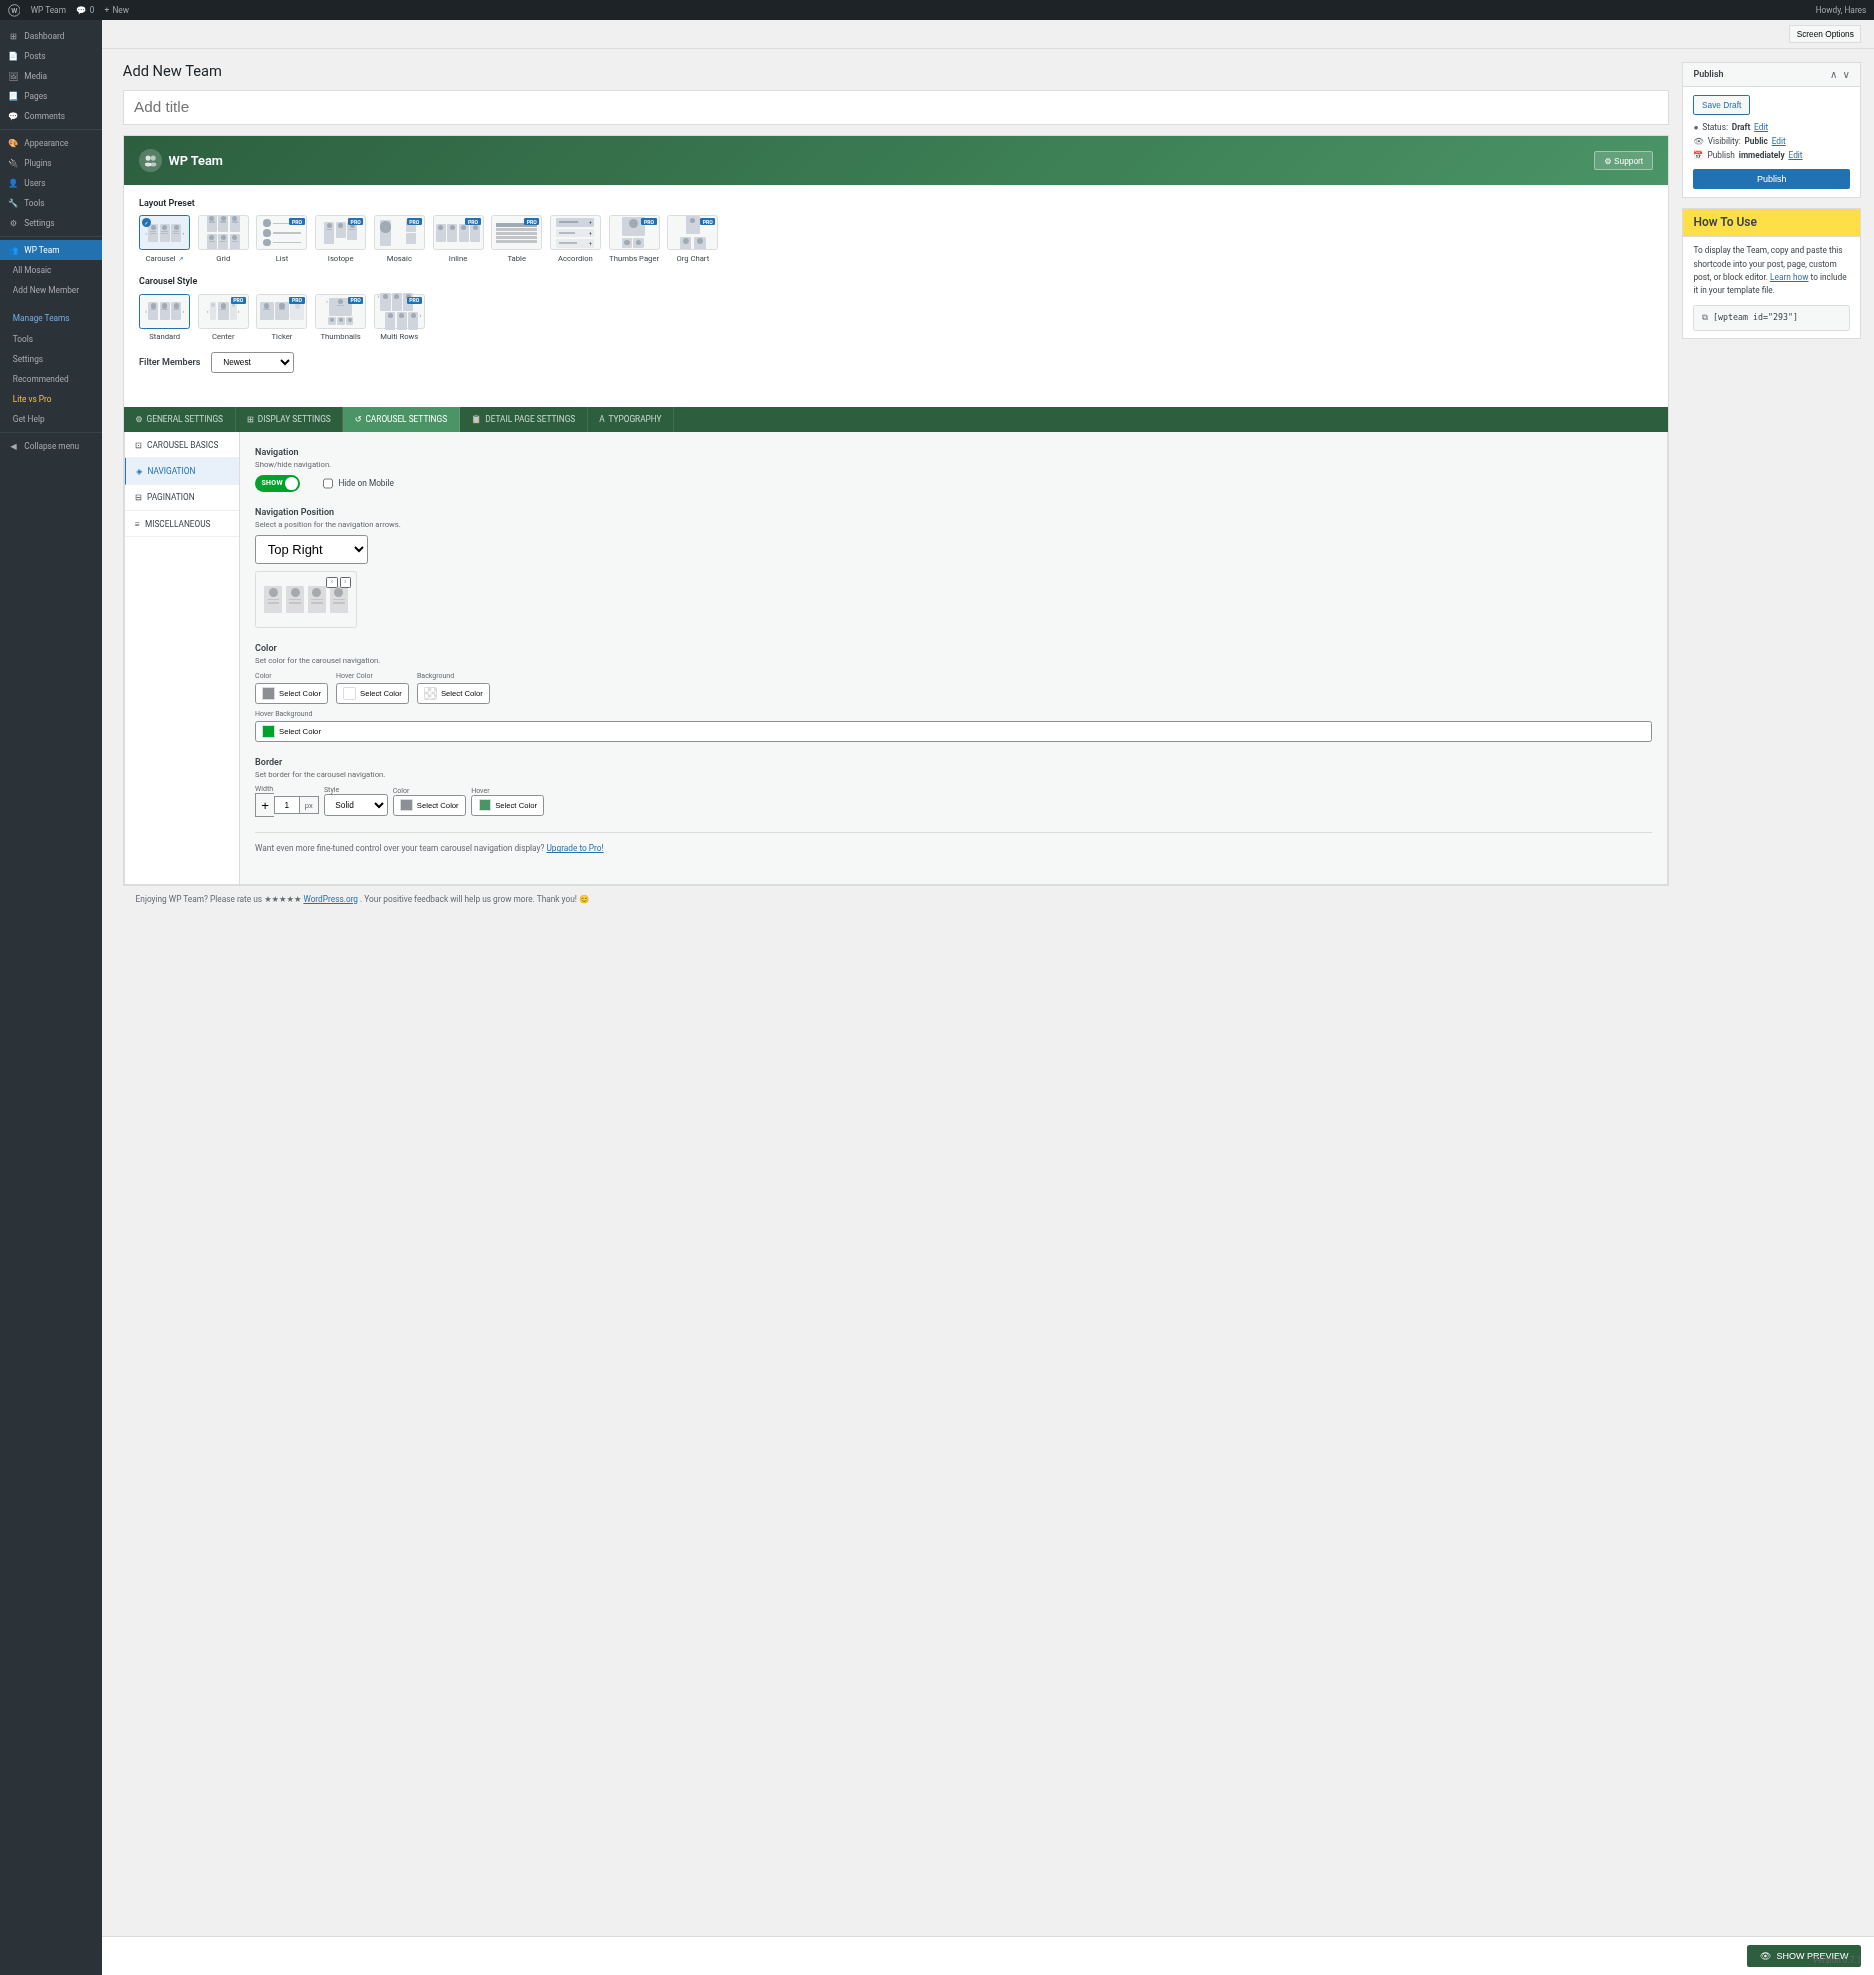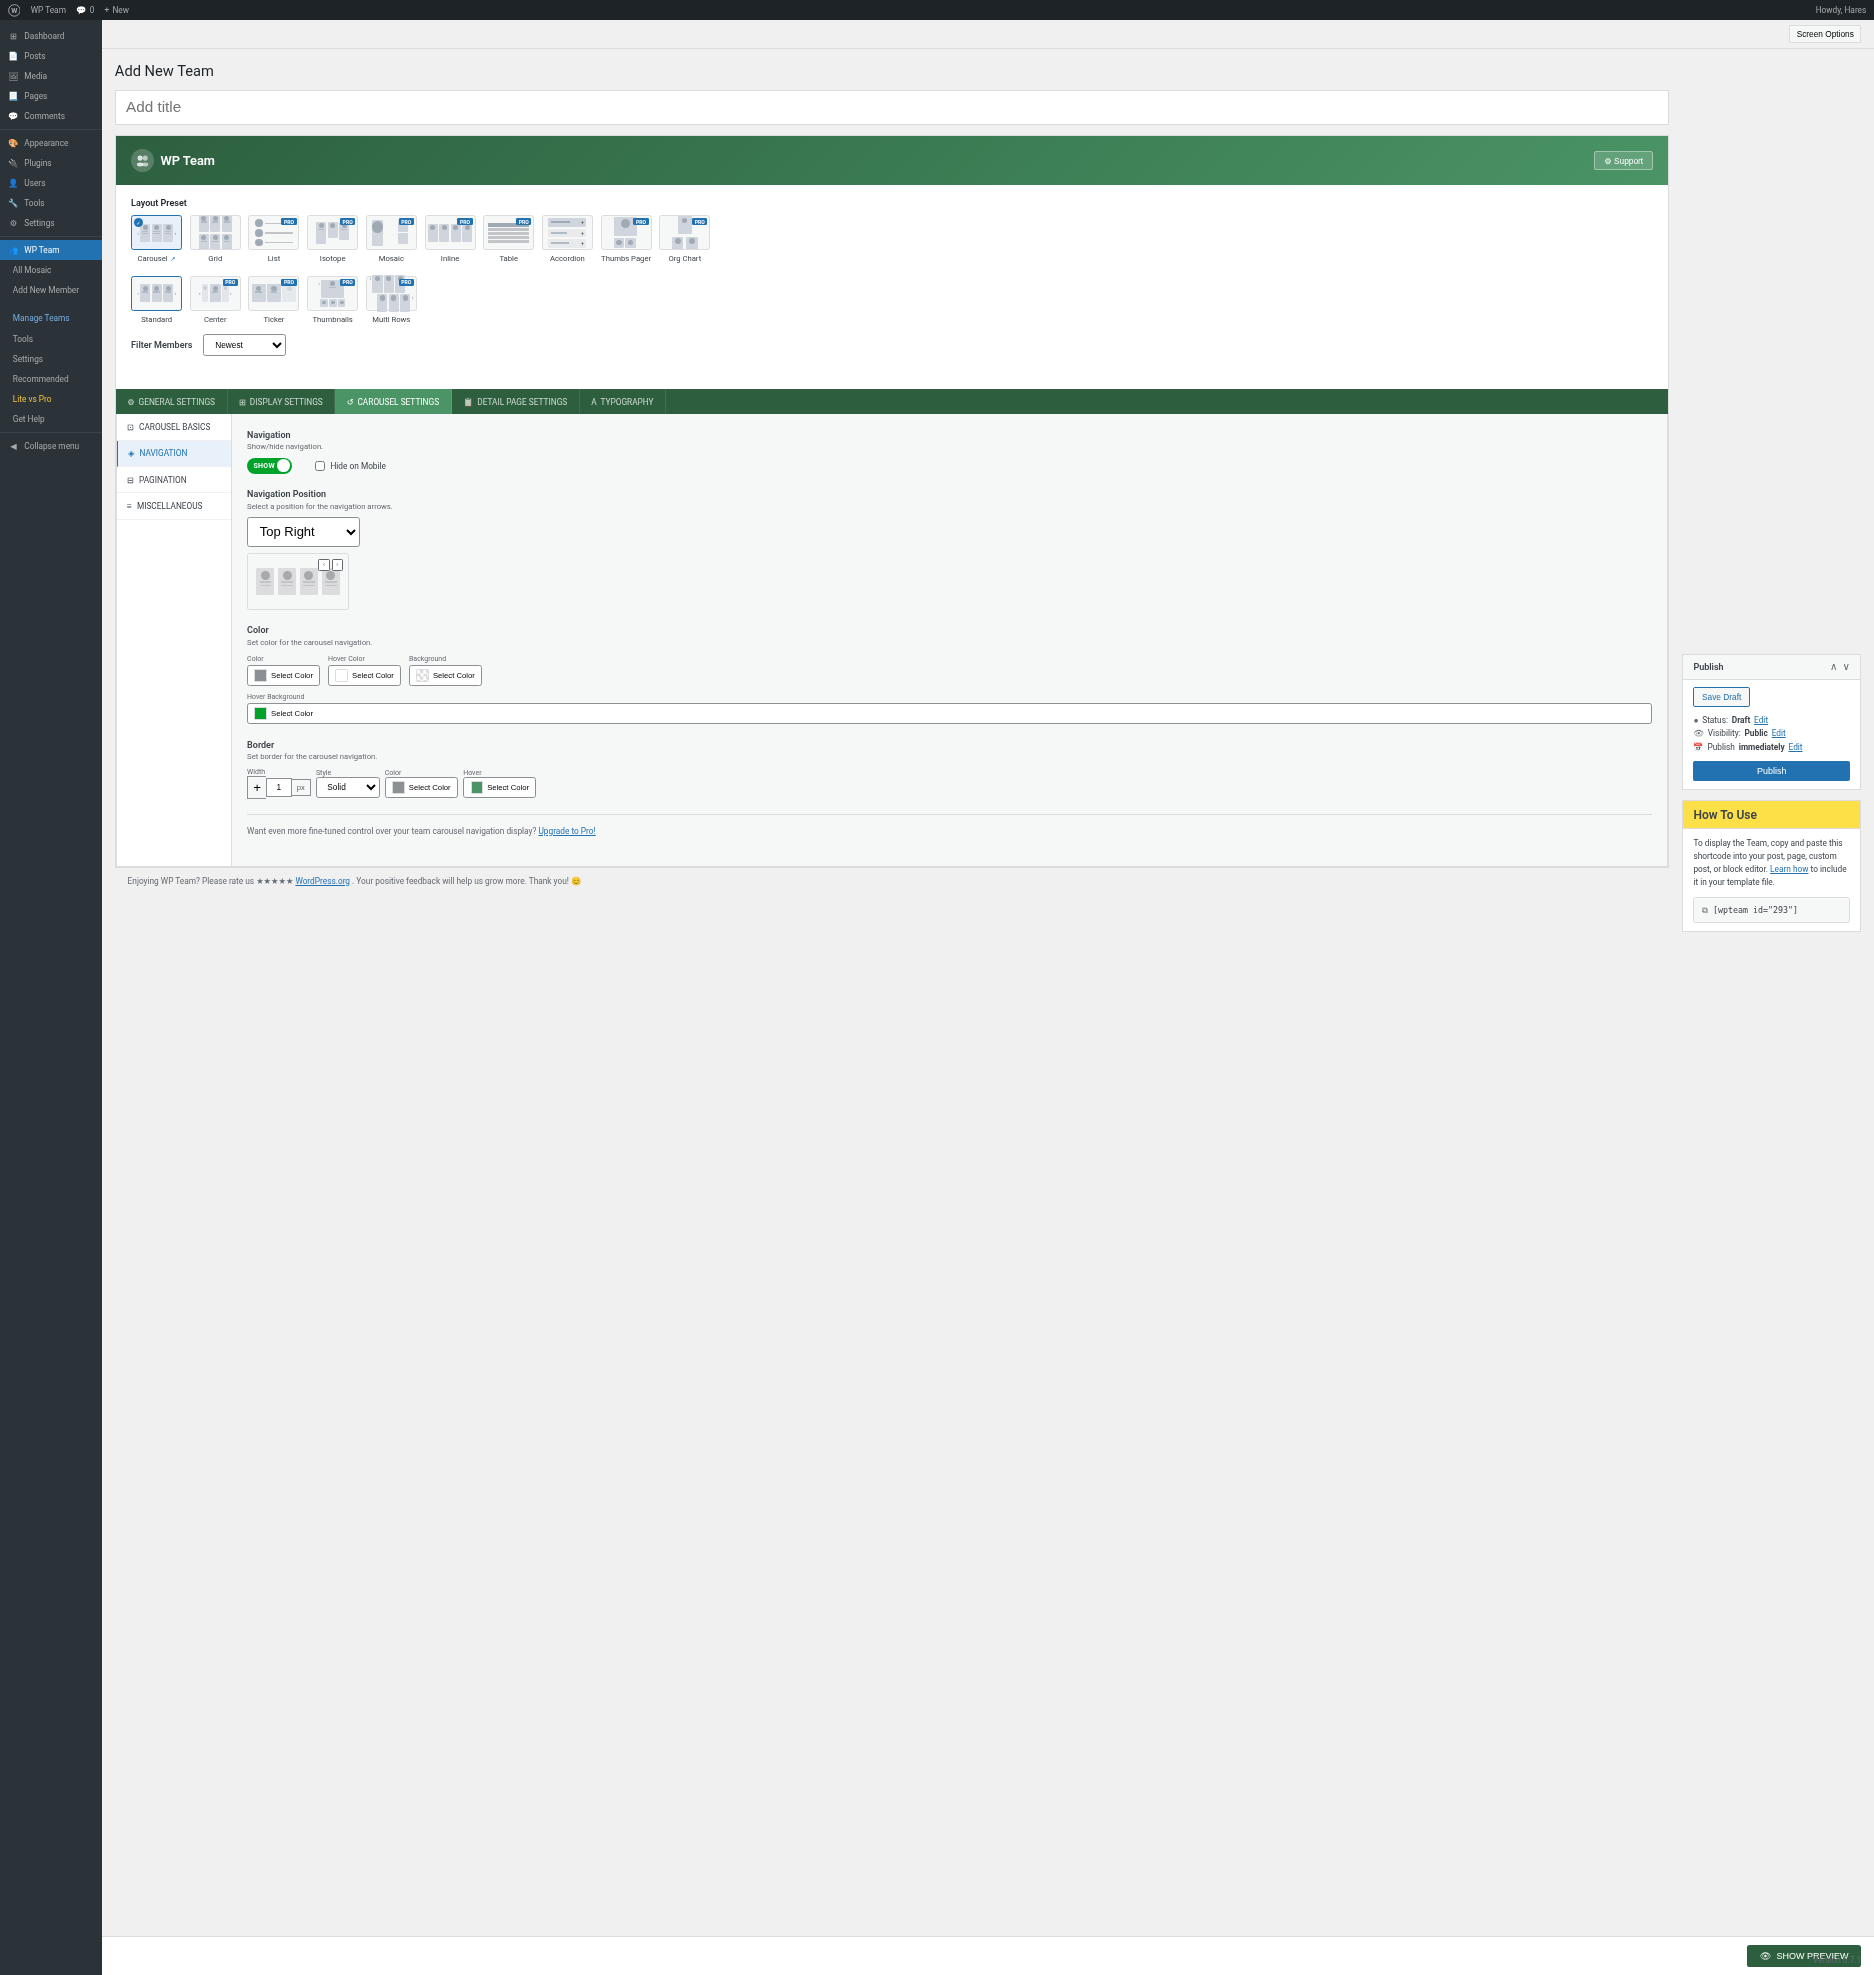--- a/index.html
+++ b/index.html
@@ -500,21 +500,21 @@
       <span>Collapse menu</span>
     </div>
   </div>
 
   <div style="flex:1; display:flex; flex-direction:column;">
 
     <div style="display:flex; justify-content:flex-end; padding:5.1px 12.8px; background:#f0f0f1; border-bottom:0.6px solid #dcdcde;">
       <button style="background:#f6f7f7;border:0.6px solid #dcdcde;padding:2.6px 6.4px;cursor:pointer;font-size:8.3px;">Screen Options</button>
     </div>
 
-    <div style="display:flex; padding:12.8px; gap:12.8px; align-items:flex-end;">
+    <div style="display:flex; padding:12.8px; gap:12.8px; align-items:flex-start;margin-left:8px;">
 
       <div style="flex:1;">
         <h1 class="page-title">Add New Team</h1>
 
         
         <input class="add-title" type="text" placeholder="Add title" style="">
 
         
         <div class="editor-box">
 
@@ -741,20 +741,21 @@
                       <div class="mini-card" style="width:11.5px;height:12.8px;">
                           <div class="mini-card-avatar" style="width:6.4px;height:6.4px;"></div>
                         </div>
                     </div>
                   </div>
                 </div>
                 <span class="preset-label">Org Chart</span>
               </div>
             </div>
 
+            <div class="section-title">Carousel Style</div>
             <div class="style-grid">
               <div class="style-item">
                 <div class="style-thumb selected">
                   <div class="mini-carousel">
                     <span class="mini-arrow">‹</span>
                     <div class="mini-card">
                         <div class="mini-card-avatar"></div>
                         <div class="mini-card-line"></div>
                       </div>
                     <div class="mini-card">

